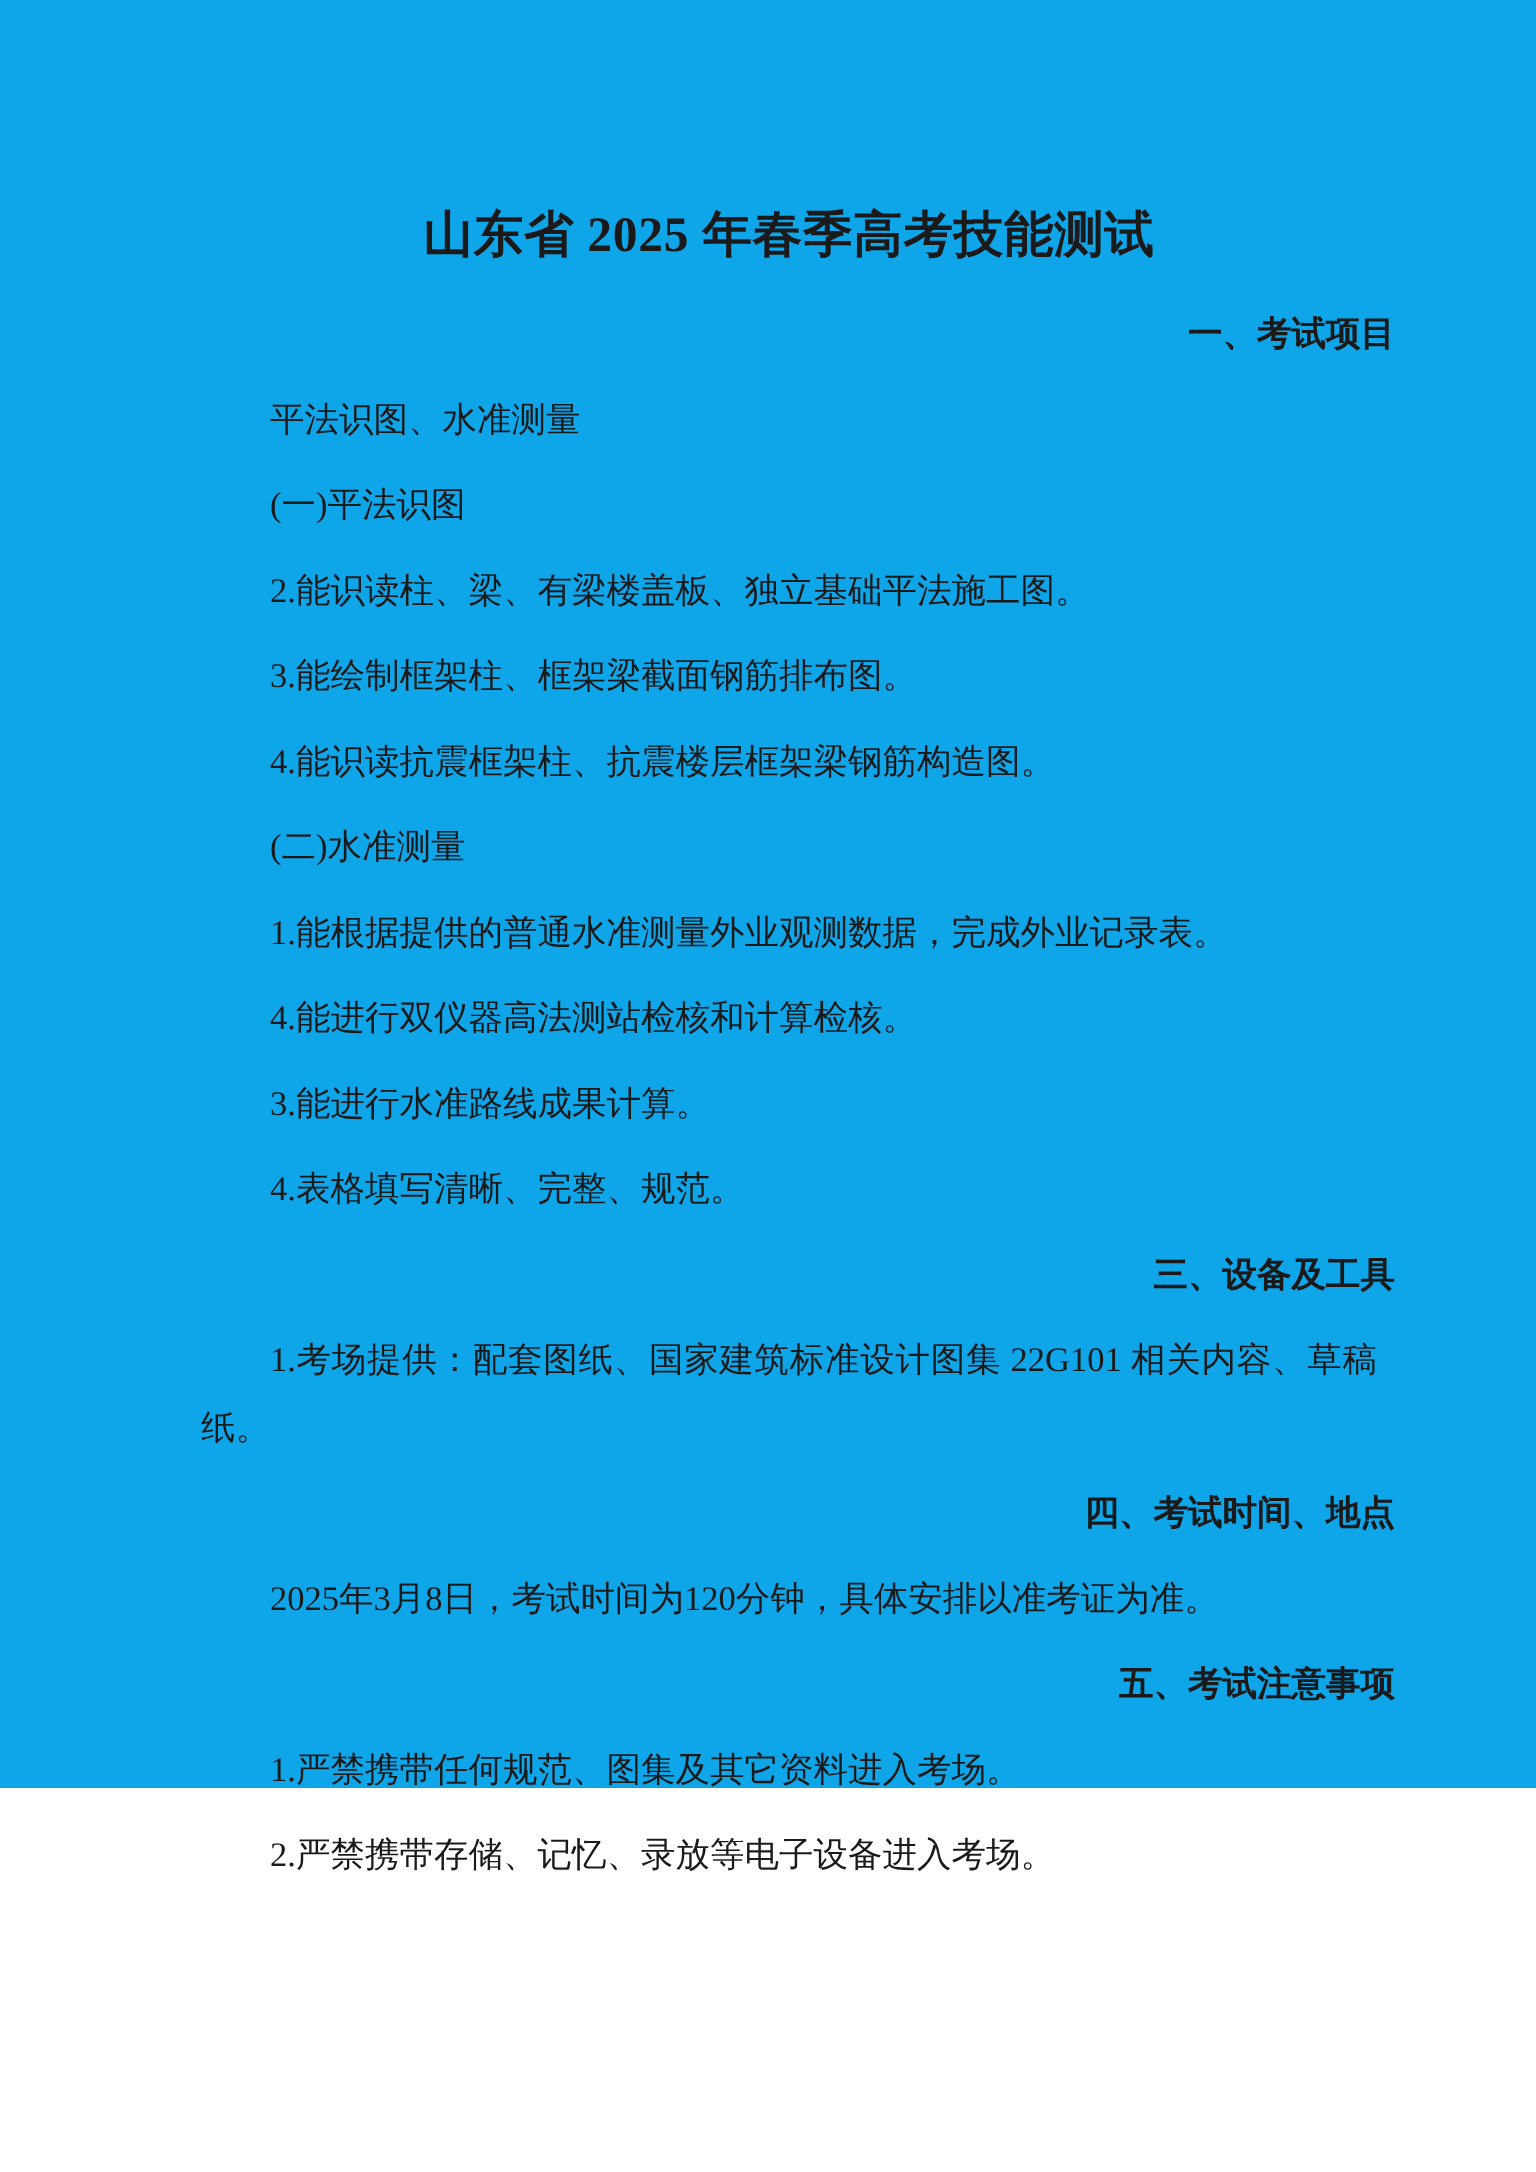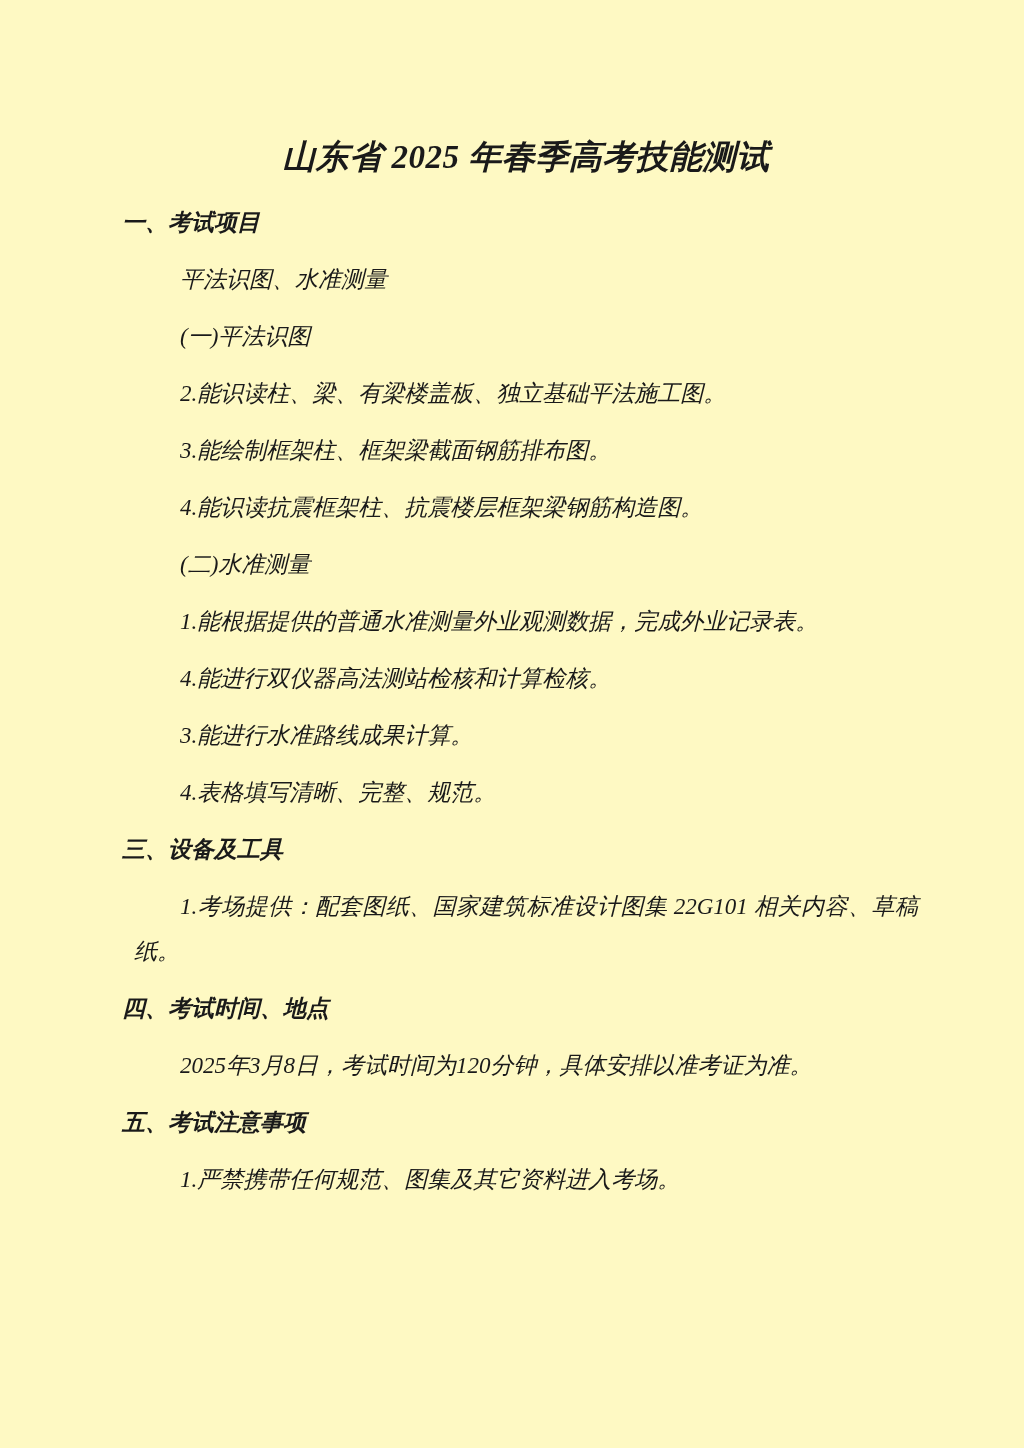--- a/index.html
+++ b/index.html
@@ -9,40 +9,39 @@
   }
   body {
     width: 1024px;
     height: 1448px;
     overflow: hidden;
     color: #1a1a1a;
   }
   .page {
     box-sizing: border-box;
     width: 1024px;
-    height: 1448px;
+    height: 1192px;
     padding: 132px 94px 0 122px;
-    background: #fef9c3;
-    font-style: italic;
+    background: #0ea5e9;
   }
   .doc-title {
     text-align: center;
     font-family: "Liberation Serif", "DejaVu Serif", serif;
     font-weight: bold;
     font-size: 33px;
     line-height: 51px;
     margin: 0 0 17px 0;
     letter-spacing: 0.5px;
   }
   .section-heading {
     font-family: "Liberation Sans", "DejaVu Sans", sans-serif;
     font-weight: bold;
     font-size: 23px;
     line-height: 45px;
-    text-align: left;
+    text-align: right;
   }
   .para {
     font-family: "Liberation Serif", "DejaVu Serif", serif;
     font-weight: normal;
     font-size: 23px;
     line-height: 45px;
     text-indent: 2em;
     text-align: justify;
     margin: 12px;
   }
@@ -65,14 +64,15 @@
       <p class="para">1.能根据提供的普通水准测量外业观测数据，完成外业记录表。</p>
       <p class="para">4.能进行双仪器高法测站检核和计算检核。</p>
       <p class="para">3.能进行水准路线成果计算。</p>
       <p class="para">4.表格填写清晰、完整、规范。</p>
       <div class="section-heading">三、设备及工具</div>
       <p class="para">1.考场提供：配套图纸、国家建筑标准设计图集 22G101 相关内容、草稿纸。</p>
       <div class="section-heading">四、考试时间、地点</div>
       <p class="para">2025年3月8日，考试时间为120分钟，具体安排以准考证为准。</p>
       <div class="section-heading">五、考试注意事项</div>
       <p class="para">1.严禁携带任何规范、图集及其它资料进入考场。</p>
+      <p class="para">2.严禁携带存储、记忆、录放等电子设备进入考场。</p>
     </div>
 </div>
 
 </body></html>

